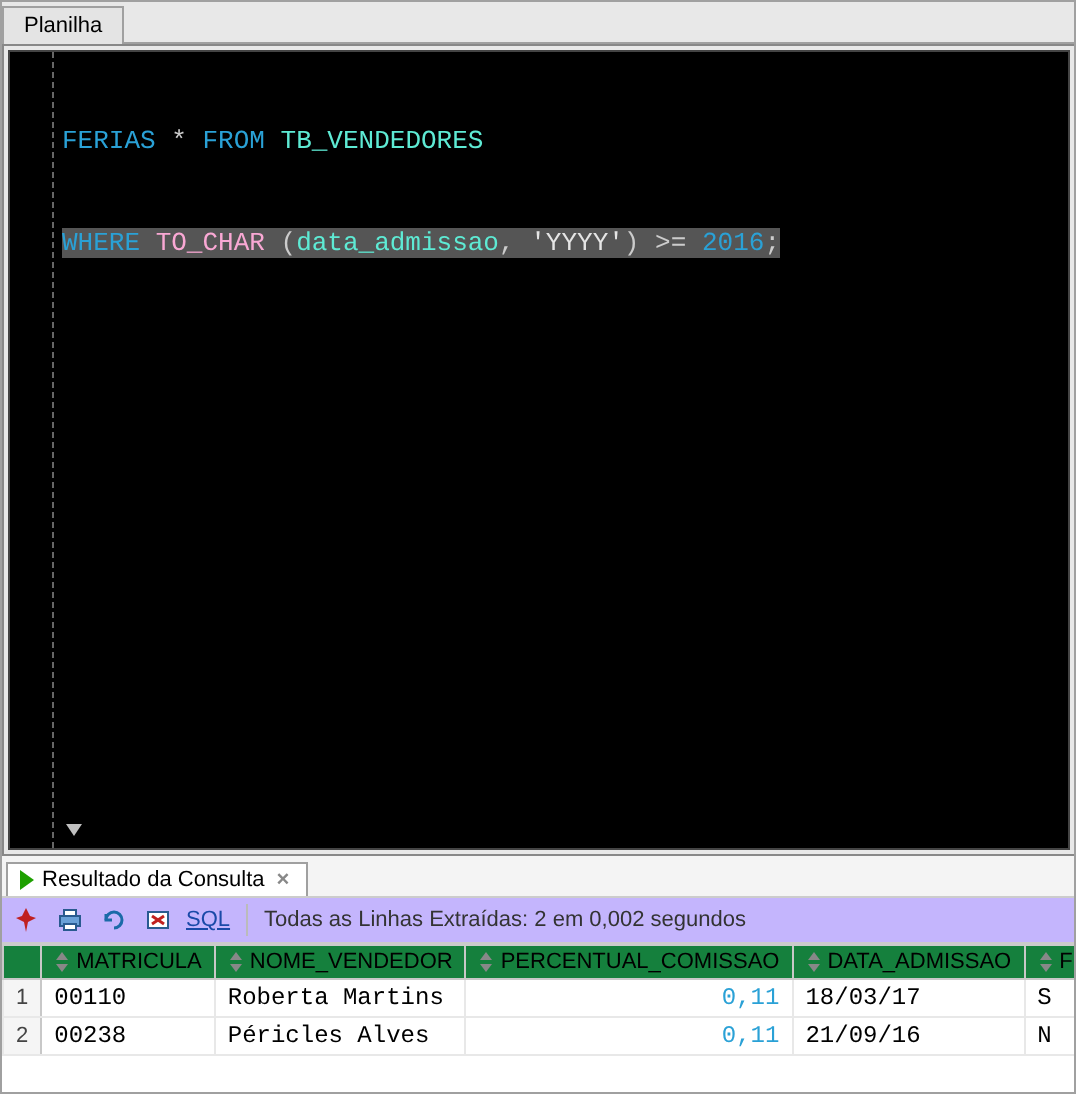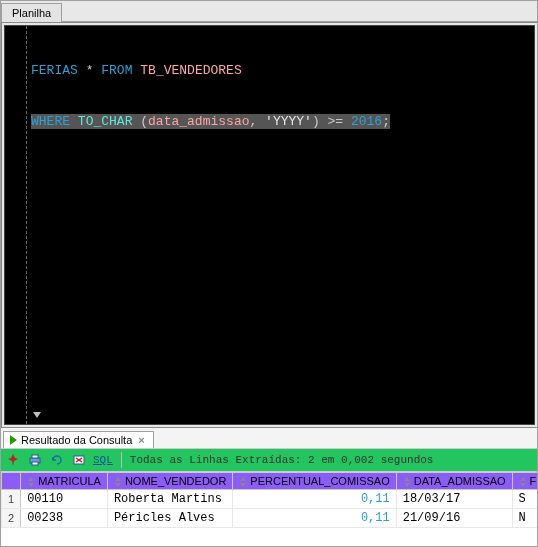--- a/index.html
+++ b/index.html
@@ -60,22 +60,22 @@
     position:absolute;
     left: 26px; right:0; top:2px;
     font-family: Consolas, "Courier New", monospace;
     font-size: 13px;
     line-height: 17px;
     white-space: pre;
   }
   .code .row { height: 17px; }
   .kw   { color: #2aa1d6; }
   .punc { color: #cccccc; }
-  .id   { color: #fca5a5; }
-  .func { color: #5eead4; }
+  .id   { color: #5eead4; }
+  .func { color: #f9a8d4; }
   .str  { color: #e5e5e5; }
   .num  { color: #2aa1d6; }
   .sel  { background: #555555; }
   
   .end-marker {
     position:absolute;
     left: 28px; bottom: 6px;
     width:0; height:0;
     border-left:4px solid transparent;
     border-right:4px solid transparent;
@@ -110,38 +110,37 @@
     border-bottom:5px solid transparent;
     border-left:7px solid #1ea000;
   }
   .close-x {
     color: #888; font-weight: bold;
     cursor: pointer;
     padding: 0 2px;
   }
   .toolbar {
     height: 24px;
-    background: #22c55e;
+    background: #c4b5fd;
     border-top: 1px solid #ccc;
     border-bottom: 1px solid #ccc;
     display: flex; align-items: center;
     padding: 0 4px;
     gap: 6px;
     font-size: 11px;
-    font-family: Liberation Mono, monospace;
   }
   .tb-sep { width:1px; height:16px; background:#bbb; margin:0 2px; }
   .tb-icon { width:16px; height:16px; display:flex; align-items:center; justify-content:center; cursor:pointer; }
   .sql-link { color:#1a4aa8; text-decoration:underline; cursor:pointer; font-size:11px; }
   .status-text { color:#333; }
   
   .grid-wrap { flex:1; overflow:auto; background:#fff; border-top:1px solid #ccc; }
   table.grid { border-collapse: collapse; width:100%; font-family: Consolas, "Courier New", monospace; font-size:12px; }
   table.grid th {
-    background:#8b5cf6;
+    background:#15803d;
     border:1px solid #c8c8c8;
     border-top:none;
     font-weight:normal;
     font-family: Tahoma, Arial, sans-serif;
     font-size:11px;
     padding:2px 6px;
     text-align:left;
     white-space:nowrap;
   }
   table.grid th.rownum-col { width:20px; text-align:right; }

